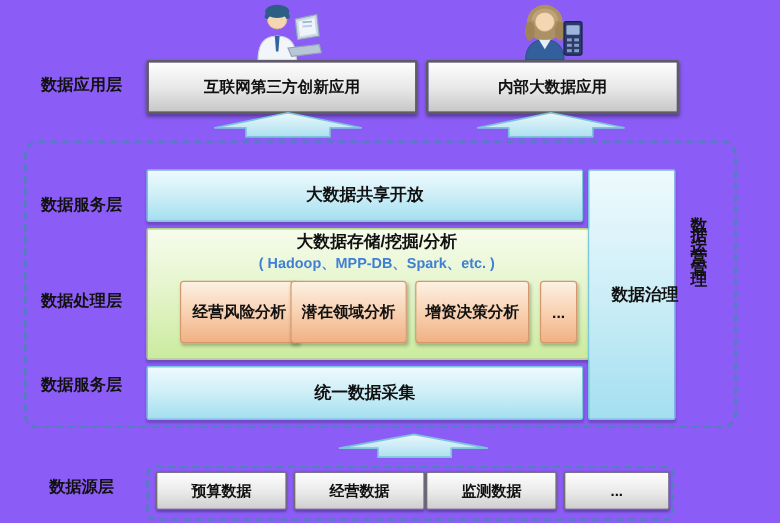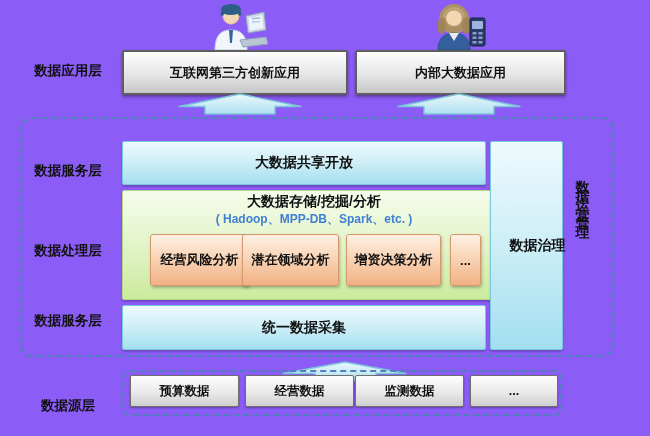--- a/index.html
+++ b/index.html
@@ -42,21 +42,21 @@
     position:absolute;display:flex;align-items:center;justify-content:center;
     background:linear-gradient(180deg,#fdf1e4 0%,#f9d5b7 45%,#f1b184 100%);
     border:1px solid #d3986c;border-radius:3px;
     box-shadow:1px 2px 3px rgba(0,0,0,0.25);
     font-weight:bold;font-size:13px;color:#111;white-space:nowrap;
   }
   .dashed{
     position:absolute;border:2px dashed #4f81bd;background:transparent;
   }
   .platform{left:20px;top:117px;width:590px;height:236px;border-radius:12px;}
-  .source-rect{left:122px;top:370px;width:436px;height:42px;border-radius:8px;}
+  .source-rect{left:122px;top:388px;width:436px;height:42px;border-radius:8px;}
   .platform-title{
     position:absolute;left:100px;top:1px;width:440px;text-align:center;
     font-weight:bold;font-size:15px;color:#000;
   }
   .proc-title{
     position:absolute;left:0;top:2px;width:100%;text-align:center;
     font-weight:bold;font-size:14px;color:#111;
   }
   .proc-subtitle{
     position:absolute;left:0;top:20px;width:100%;text-align:center;

